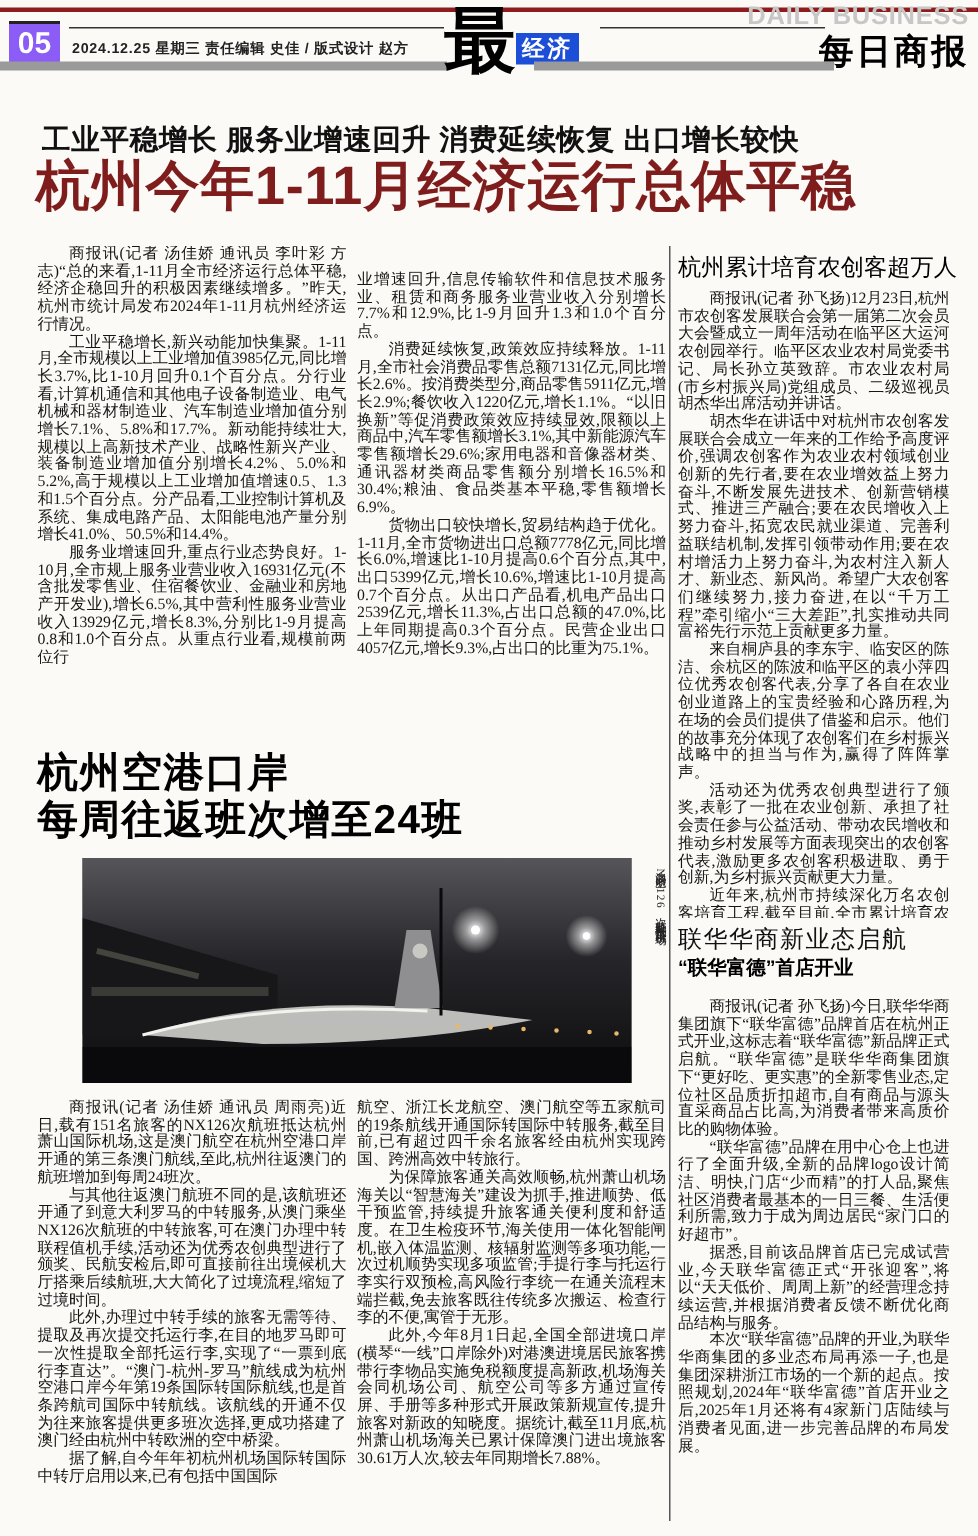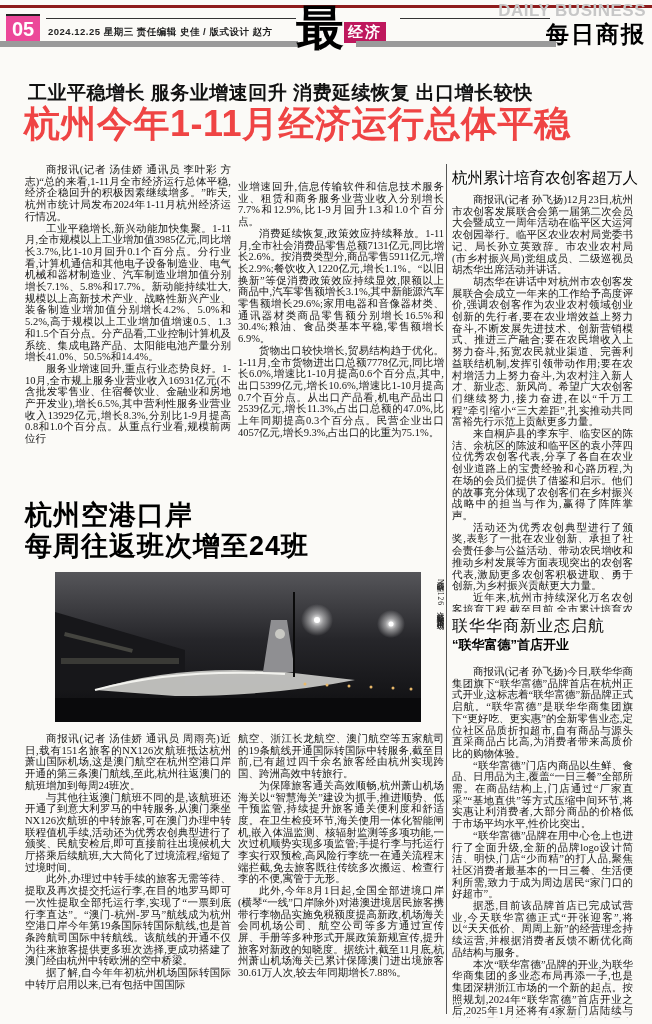--- a/index.html
+++ b/index.html
@@ -8,44 +8,44 @@
     background:#fbfaf7;
     color:#121212;
     font-family:"Liberation Serif", serif;
     position:relative;
     overflow:hidden;
   }
   .abs{position:absolute;}
 
   
   .topline{left:0;top:5px;width:652px;height:3px;background:#8e1c1c;}
-  .pagenum{left:6px;top:14px;width:34px;height:26px;background:#ec4899;color:#fff;
+  .pagenum{left:6px;top:14px;width:34px;height:26px;background:#8b5cf6;color:#fff;
     font-family:"Liberation Sans",sans-serif;font-weight:bold;font-size:20px;
     display:flex;align-items:center;justify-content:center;border-top:2px solid #222;}
   .rule-thin-left{left:46px;top:18px;width:250px;height:1px;background:#333;}
   .dateline{left:48px;top:26px;width:250px;font-family:"Liberation Sans",sans-serif;
     font-size:9.5px;font-weight:bold;color:#222;letter-spacing:.5px;}
   .rule-thick-left{left:0;top:41px;width:298px;height:6px;background:#9a9a9a;}
   .logo-char{left:296px;top:2px;width:54px;font-family:"DejaVu Serif",serif;
     font-size:48px;font-weight:900;line-height:50px;color:#000;}
-  .logo-label{left:344px;top:22px;background:#be185d;color:#fff;
+  .logo-label{left:344px;top:22px;background:#1d4ed8;color:#fff;
     font-family:"Liberation Sans",sans-serif;font-weight:bold;font-size:15px;
     padding:1px 4px;letter-spacing:2px;}
   .rule-thin-right{left:400px;top:18px;width:150px;height:1px;background:#333;}
   .rule-thick-right{left:356px;top:41px;width:200px;height:6px;background:#9a9a9a;}
   .mast-en{right:6px;top:1px;font-family:"Liberation Sans",sans-serif;
     font-weight:bold;font-size:17px;color:#c7c7c7;letter-spacing:.5px;}
   .mast-cn{right:6px;top:19px;font-family:"DejaVu Serif",serif;
     font-weight:900;font-size:23px;color:#000;letter-spacing:2px;}
 
   
   .kicker{left:28px;top:80px;width:600px;font-family:"Liberation Sans",sans-serif;
     font-weight:bold;font-size:19px;color:#111;letter-spacing:.5px;white-space:nowrap;}
   .main-title{left:24px;top:100px;width:610px;font-family:"Liberation Sans",sans-serif;
-    font-weight:900;font-size:36px;color:#ef4444;letter-spacing:.5px;white-space:nowrap;}
+    font-weight:900;font-size:36px;color:#7f1d1d;letter-spacing:.5px;white-space:nowrap;}
 
   
   .bodytext{font-size:10.5px;line-height:11.7px;text-align:justify;color:#161616;}
   .bodytext p{margin:0;text-indent:2em;}
   .bodytext p.noindent{text-indent:0;}
   .col{overflow:hidden;}
   .c1{left:25px;top:164px;width:206px;height:356px;}
   .c2{left:238px;top:164px;width:206px;height:362px;margin-top:17px;}
   .vdivider{left:446px;top:164px;width:1px;height:850px;background:#555;}
 
@@ -169,17 +169,16 @@
   <p>胡杰华在讲话中对杭州市农创客发展联合会成立一年来的工作给予高度评价,强调农创客作为农业农村领域创业创新的先行者,要在农业增效益上努力奋斗,不断发展先进技术、创新营销模式、推进三产融合;要在农民增收入上努力奋斗,拓宽农民就业渠道、完善利益联结机制,发挥引领带动作用;要在农村增活力上努力奋斗,为农村注入新人才、新业态、新风尚。希望广大农创客们继续努力,接力奋进,在以“千万工程”牵引缩小“三大差距”,扎实推动共同富裕先行示范上贡献更多力量。</p>
   <p>来自桐庐县的李东宇、临安区的陈洁、余杭区的陈波和临平区的袁小萍四位优秀农创客代表,分享了各自在农业创业道路上的宝贵经验和心路历程,为在场的会员们提供了借鉴和启示。他们的故事充分体现了农创客们在乡村振兴战略中的担当与作为,赢得了阵阵掌声。</p>
   <p>活动还为优秀农创典型进行了颁奖,表彰了一批在农业创新、承担了社会责任参与公益活动、带动农民增收和推动乡村发展等方面表现突出的农创客代表,激励更多农创客积极进取、勇于创新,为乡村振兴贡献更大力量。</p>
   <p>近年来,杭州市持续深化万名农创客培育工程,截至目前,全市累计培育农创客10607名,创建省级农创客示范基地20个,现代化农创园2个。</p>
 </div>
 
 <div class="abs a4-kicker">联华华商新业态启航</div>
 <div class="abs a4-title">“联华富德”首店开业</div>
 <div class="abs col bodytext a4-body">
   <p>商报讯(记者 孙飞扬)今日,联华华商集团旗下“联华富德”品牌首店在杭州正式开业,这标志着“联华富德”新品牌正式启航。“联华富德”是联华华商集团旗下“更好吃、更实惠”的全新零售业态,定位社区品质折扣超市,自有商品与源头直采商品占比高,为消费者带来高质价比的购物体验。</p>
-  <p>“联华富德”门店内商品以生鲜、食品、日用品为主,覆盖“一日三餐”全部所需。在商品结构上,门店通过“厂家直采”“基地直供”等方式压缩中间环节,将实惠让利消费者,大部分商品的价格低于市场平均水平,性价比突出。</p>
   <p>“联华富德”品牌在用中心仓上也进行了全面升级,全新的品牌logo设计简洁、明快,门店“少而精”的打人品,聚焦社区消费者最基本的一日三餐、生活便利所需,致力于成为周边居民“家门口的好超市”。</p>
   <p>据悉,目前该品牌首店已完成试营业,今天联华富德正式“开张迎客”,将以“天天低价、周周上新”的经营理念持续运营,并根据消费者反馈不断优化商品结构与服务。</p>
   <p>本次“联华富德”品牌的开业,为联华华商集团的多业态布局再添一子,也是集团深耕浙江市场的一个新的起点。按照规划,2024年“联华富德”首店开业之后,2025年1月还将有4家新门店陆续与消费者见面,进一步完善品牌的布局发展。</p>
 </div>
 
 </body></html>

